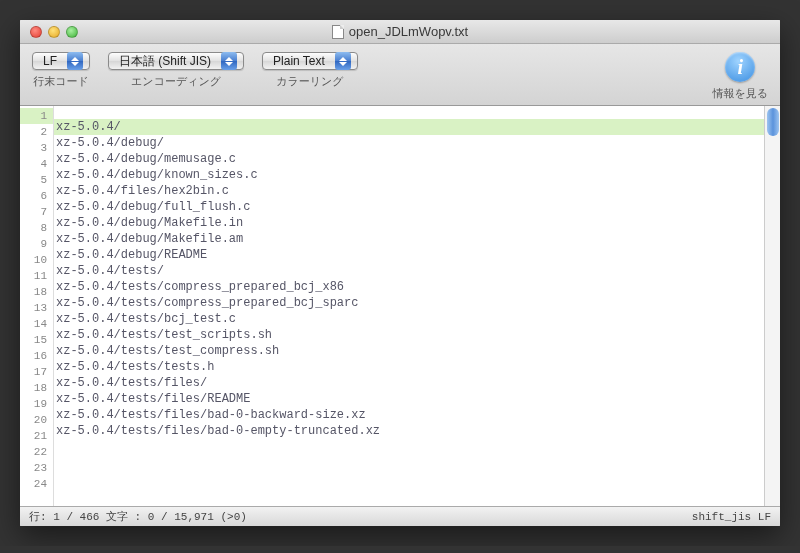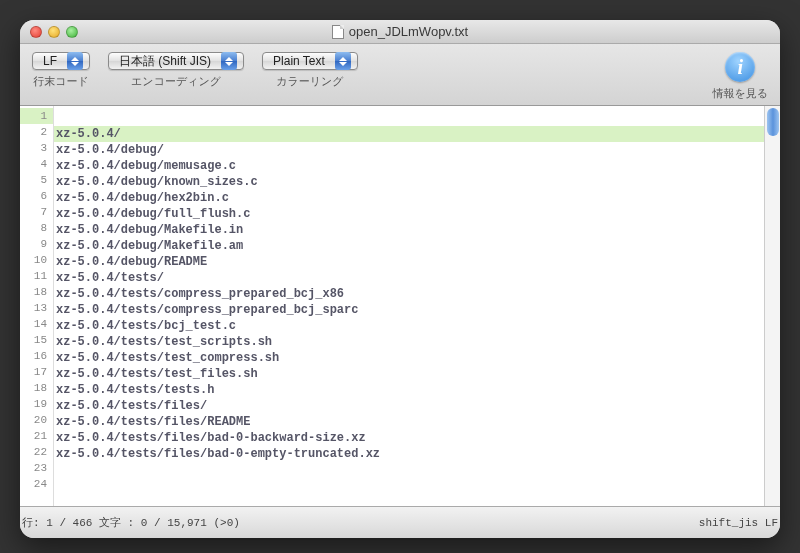--- a/index.html
+++ b/index.html
@@ -8,21 +8,21 @@
       font-family: "Lucida Grande", "Hiragino Kaku Gothic Pro", sans-serif;
       font-size: 12px;
       display: flex;
       justify-content: center;
       align-items: flex-start;
       padding: 20px;
     }
     .window {
       width: 760px;
       background: #e5e5e5;
-      border-radius: 14px;
+      border-radius: 1px;
       box-shadow: 0 10px 30px rgba(0,0,0,0.5);
       overflow: hidden;
     }
     .titlebar {
       height: 24px;
       background: linear-gradient(#e8e8e8, #cdcdcd);
       border-bottom: 1px solid #aaa;
       display: flex;
       align-items: center;
       position: relative;
@@ -142,46 +142,45 @@
       font-size: 11px;
       color: #888;
       padding-top: 2px;
     }
     .gutter div { padding: 0 6px; line-height: 16px; }
     .text {
       flex: 1;
       font-family: Monaco, "Courier New", monospace;
       font-size: 12px;
       color: #556;
-      padding-top: 20px;
+      padding-top: 13px;
       overflow: hidden;
-      font-weight: bold;
     }
     .text div { line-height: 16px; padding-left: 2px; white-space: pre; }
     .hl { background: #d9f2c4; }
     .scrollbar {
       width: 16px;
       background: #f4f4f4;
       border-left: 1px solid #ccc;
       position: relative;
     }
     .thumb {
       position: absolute;
       top: 2px; left: 2px;
       width: 12px; height: 28px;
       background: linear-gradient(to right, #9dc4f0, #5b93dc, #9dc4f0);
       border-radius: 6px;
     }
     .statusbar {
-      height: 32px;
+      height: 20px;
       background: linear-gradient(#f2f2f2, #d8d8d8);
       border-top: 1px solid #aaa;
       display: flex;
       align-items: center;
-      padding: 0 2px;
+      padding: 0 9px;
       font-family: Monaco, "Courier New", monospace;
       font-size: 11px;
       color: #444;
     }
     .statusbar .right { margin-left: auto; }
   </style>
 </head>
 <body>
 
 <div class="window">
@@ -253,32 +252,31 @@
         <div>21</div>
         <div>22</div>
         <div>23</div>
         <div>24</div>
       </div>
     <div class="text" id="text">
         <div class="hl">xz-5.0.4/</div>
         <div>xz-5.0.4/debug/</div>
         <div>xz-5.0.4/debug/memusage.c</div>
         <div>xz-5.0.4/debug/known_sizes.c</div>
-        <div>xz-5.0.4/debug/hex2bin.c</div>
+        <div>xz-5.0.4/files/hex2bin.c</div>
         <div>xz-5.0.4/debug/full_flush.c</div>
         <div>xz-5.0.4/debug/Makefile.in</div>
         <div>xz-5.0.4/debug/Makefile.am</div>
         <div>xz-5.0.4/debug/README</div>
         <div>xz-5.0.4/tests/</div>
         <div>xz-5.0.4/tests/compress_prepared_bcj_x86</div>
         <div>xz-5.0.4/tests/compress_prepared_bcj_sparc</div>
         <div>xz-5.0.4/tests/bcj_test.c</div>
         <div>xz-5.0.4/tests/test_scripts.sh</div>
         <div>xz-5.0.4/tests/test_compress.sh</div>
-        <div>xz-5.0.4/tests/test_files.sh</div>
         <div>xz-5.0.4/tests/tests.h</div>
         <div>xz-5.0.4/tests/files/</div>
         <div>xz-5.0.4/tests/files/README</div>
         <div>xz-5.0.4/tests/files/bad-0-backward-size.xz</div>
         <div>xz-5.0.4/tests/files/bad-0-empty-truncated.xz</div>
       </div>
     <div class="scrollbar">
       <div class="thumb"></div>
     </div>
   </div>

